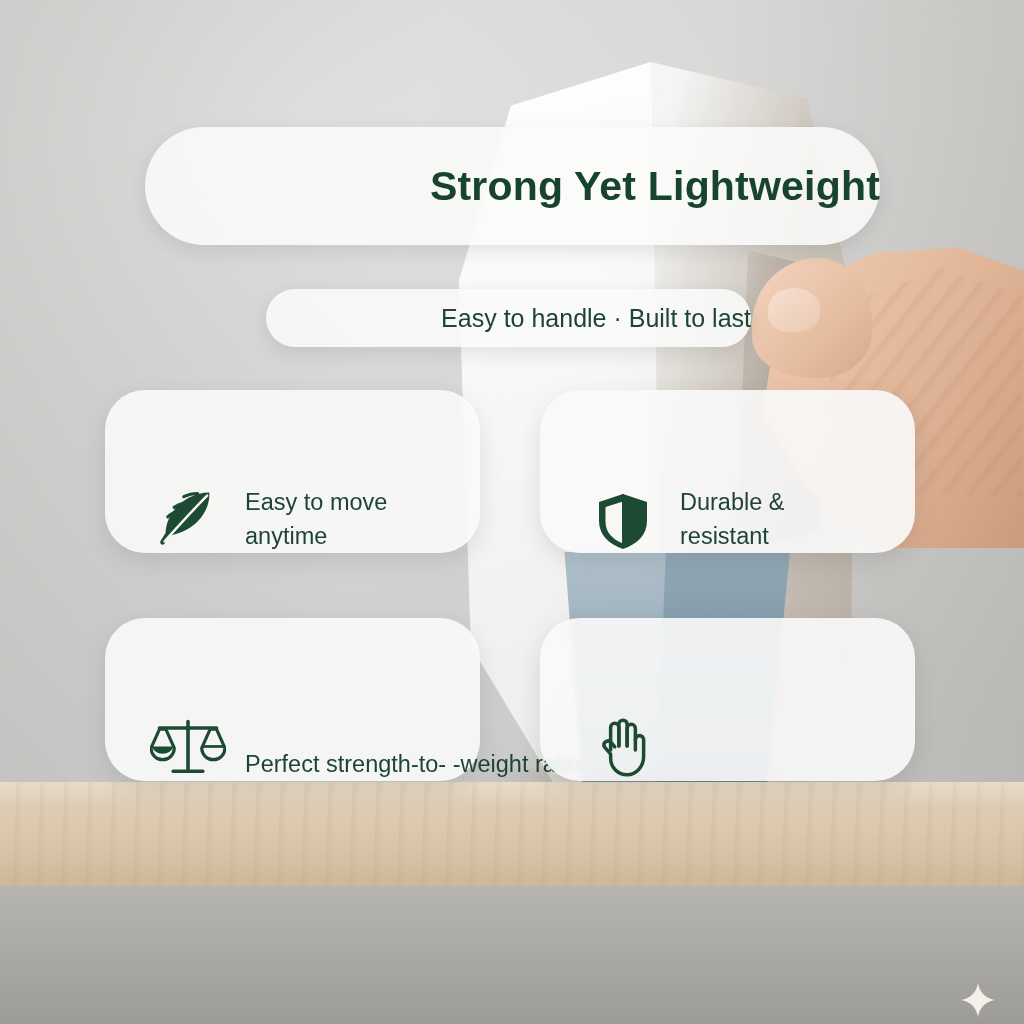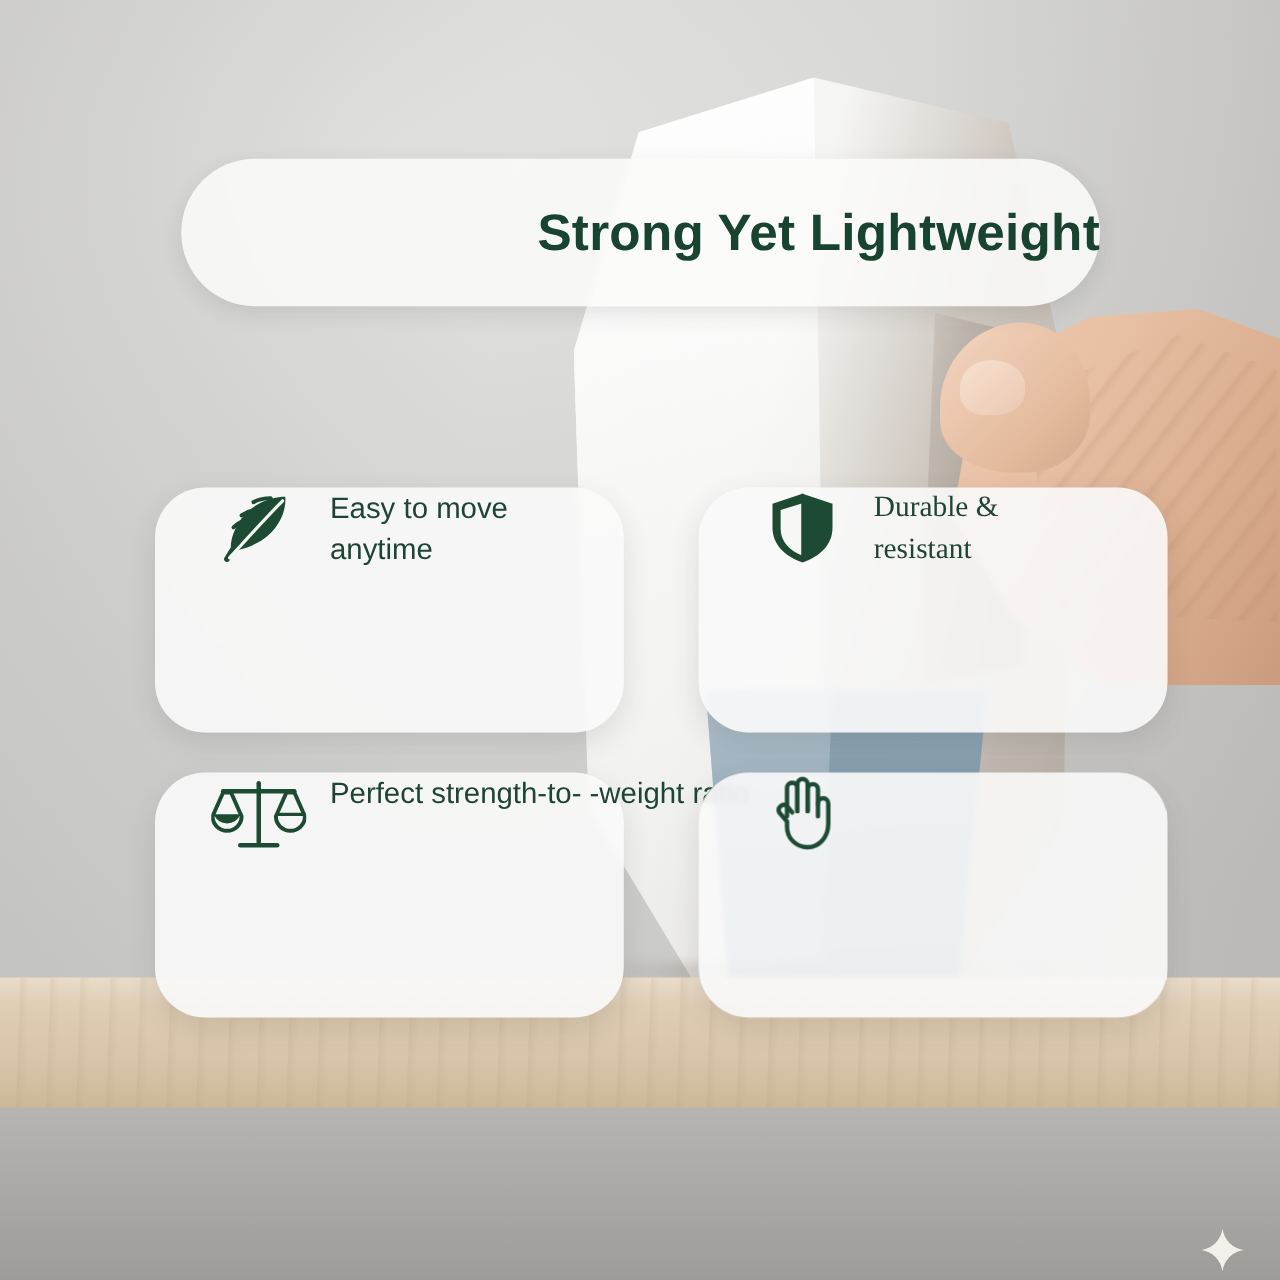--- a/index.html
+++ b/index.html
@@ -115,30 +115,29 @@
     white-space:nowrap;
   }
 
   #subtitle-pill{
     left:266px;top:289px;width:485px;height:58px;border-radius:29px;
     background:rgba(250,250,249,.90);
   }
   #subtitle-text{font-size:25px;color:#1d4435;white-space:nowrap;}
 
   .card{
-    position:absolute;width:375px;height:196px;border-radius:40px;
+    position:absolute;width:375px;height:163px;border-radius:40px;
     background:rgba(250,250,249,.90);
     box-shadow:0 8px 22px rgba(60,60,60,.13);
-    display:flex;align-items:flex-start;
+    display:flex;align-items:flex-end;
     padding:0 18px 0 40px;box-sizing:border-box;
     backdrop-filter:blur(2px);
-    margin-left:19px;
   }
   #card-0{left:105px;top:390px;}
-  #card-1{left:540px;top:390px;font-family:Liberation Serif, serif;}
+  #card-1{left:540px;top:390px;}
   #card-2{left:105px;top:618px;}
   #card-3{left:540px;top:618px;}
 
   .card-icon{width:86px;flex:0 0 86px;display:flex;align-items:center;justify-content:center;}
   .card-label{
     font-size:23.5px;line-height:1.42;color:#1d4435;
     margin-left:14px;white-space:pre-line;
   }
   #card-2 .card-label{white-space:nowrap;}
 
@@ -177,20 +176,23 @@
   <div class="obj-shadowfloor"></div>
   <div class="shelf-edge"></div>
   <div class="shelf"></div>
   <div class="shelf-grain"></div>
   <div class="shelf-front"></div>
 
   <div class="pill" id="title-pill">
     <span id="title-text">Strong Yet Lightweight</span>
   </div>
 
+  <div class="pill" id="subtitle-pill">
+    <span id="subtitle-text">Easy to handle · Built to last</span>
+  </div>
 
   <div class="card" id="card-0">
     <span class="card-icon">
       <svg viewBox="0 0 64 64" width="68" height="68" aria-hidden="true">
         <path d="M52 7C39 7 24 14 16 28c-4 7-5 13-5 17l-5 8a2.2 2.2 0 0 0 3.7 2.3l5-8c4-.4 10-2 17-6C45 34 53 20 52 7z" fill="#1d4a33"></path>
         <path d="M50 10C40 20 28 33 10 53" stroke="#f3f5f2" stroke-width="2.4" fill="none" stroke-linecap="round"></path>
         <path d="M24 24c-4 1-8 3-11 6m16-13c-4 .6-7 2-10 4m22-13c-5 0-9 1-13 3" stroke="#1d4a33" stroke-width="3" fill="none" stroke-linecap="round"></path>
       </svg>
     </span>
     <span class="card-label">Easy to move

